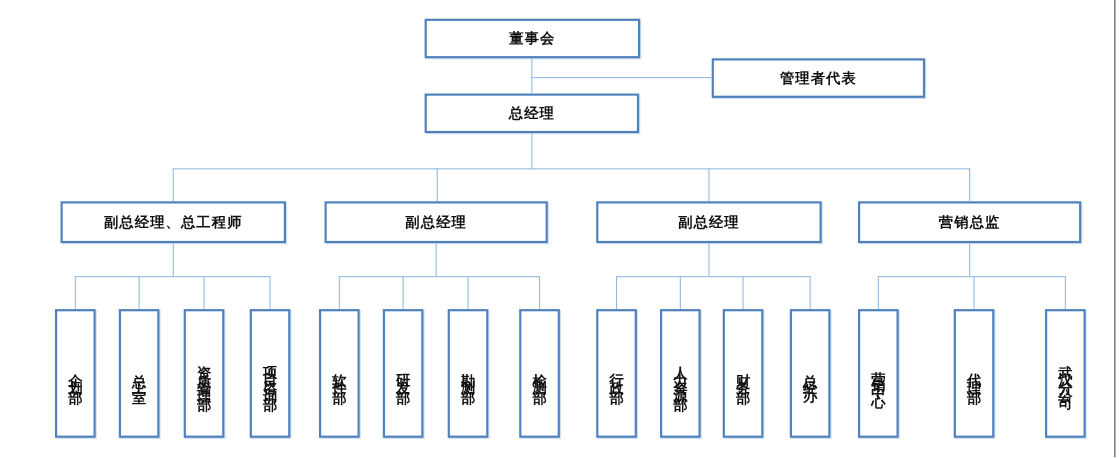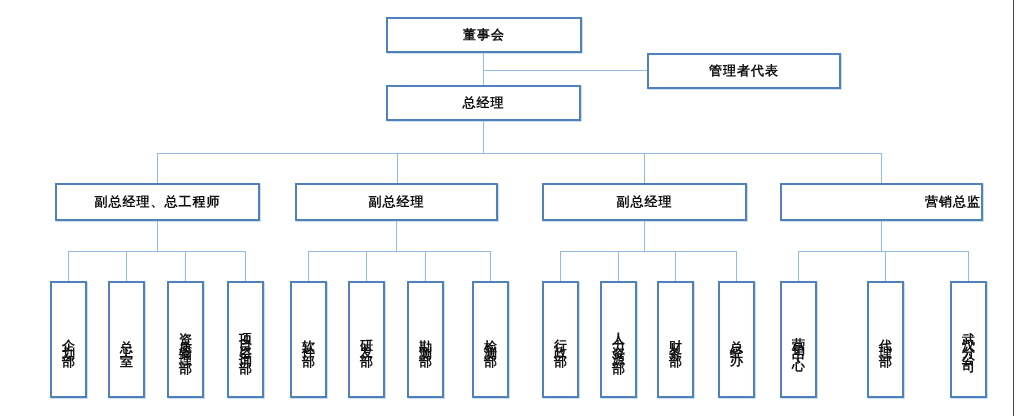--- a/index.html
+++ b/index.html
@@ -100,21 +100,21 @@
 
   <div class="node" style="left:386px;top:85px;width:195px;height:36px;">
     <span>总经理</span>
   </div>
   <div class="node" style="left:295px;top:183px;width:203px;height:38px;">
     <span>副总经理</span>
   </div>
   <div class="node" style="left:542px;top:183px;width:205px;height:38px;">
     <span>副总经理</span>
   </div>
-  <div class="node" style="left:780px;top:183px;width:203px;height:38px;justify-content:flex-end;">
+  <div class="node" style="left:780px;top:183px;width:203px;height:38px;">
     <span>营销总监</span>
   </div>
 
   <div class="node vnode" style="left:50px;top:281px;width:37px;height:117px;">
     <span>企划部</span>
   </div>
   <div class="node vnode" style="left:108px;top:281px;width:37px;height:117px;">
     <span>总工室</span>
   </div>
   <div class="node vnode" style="left:167px;top:281px;width:37px;height:117px;">

